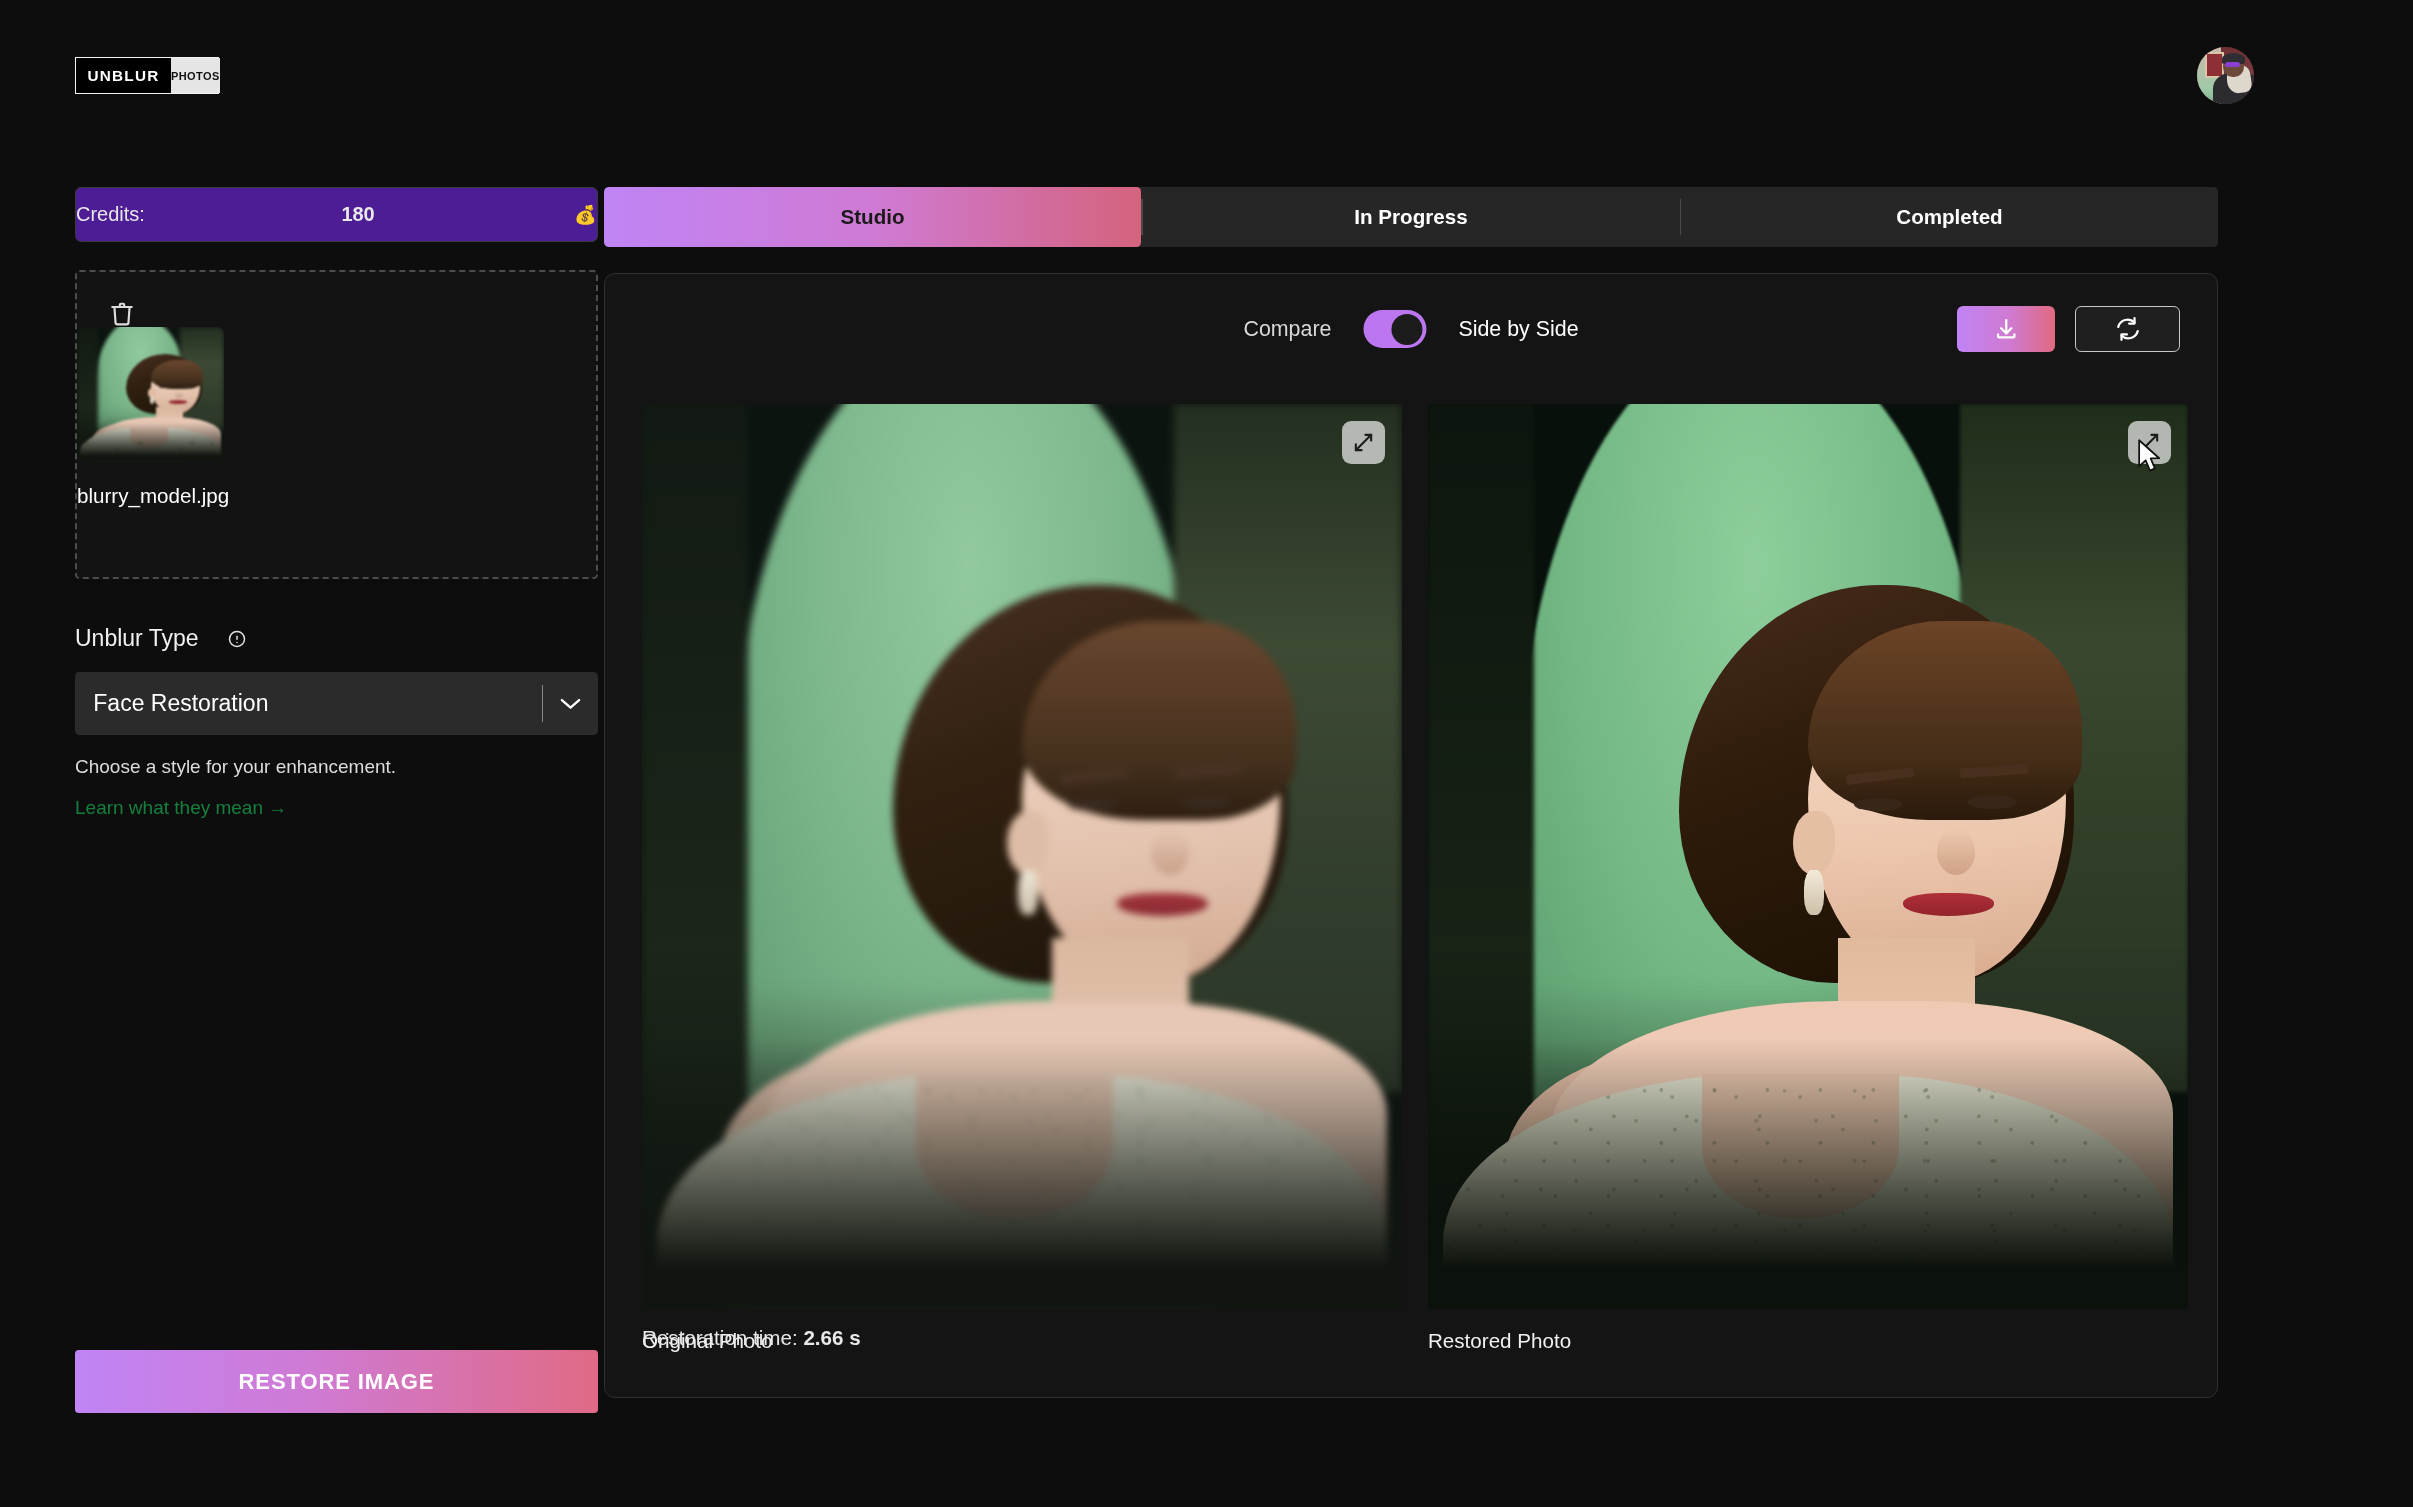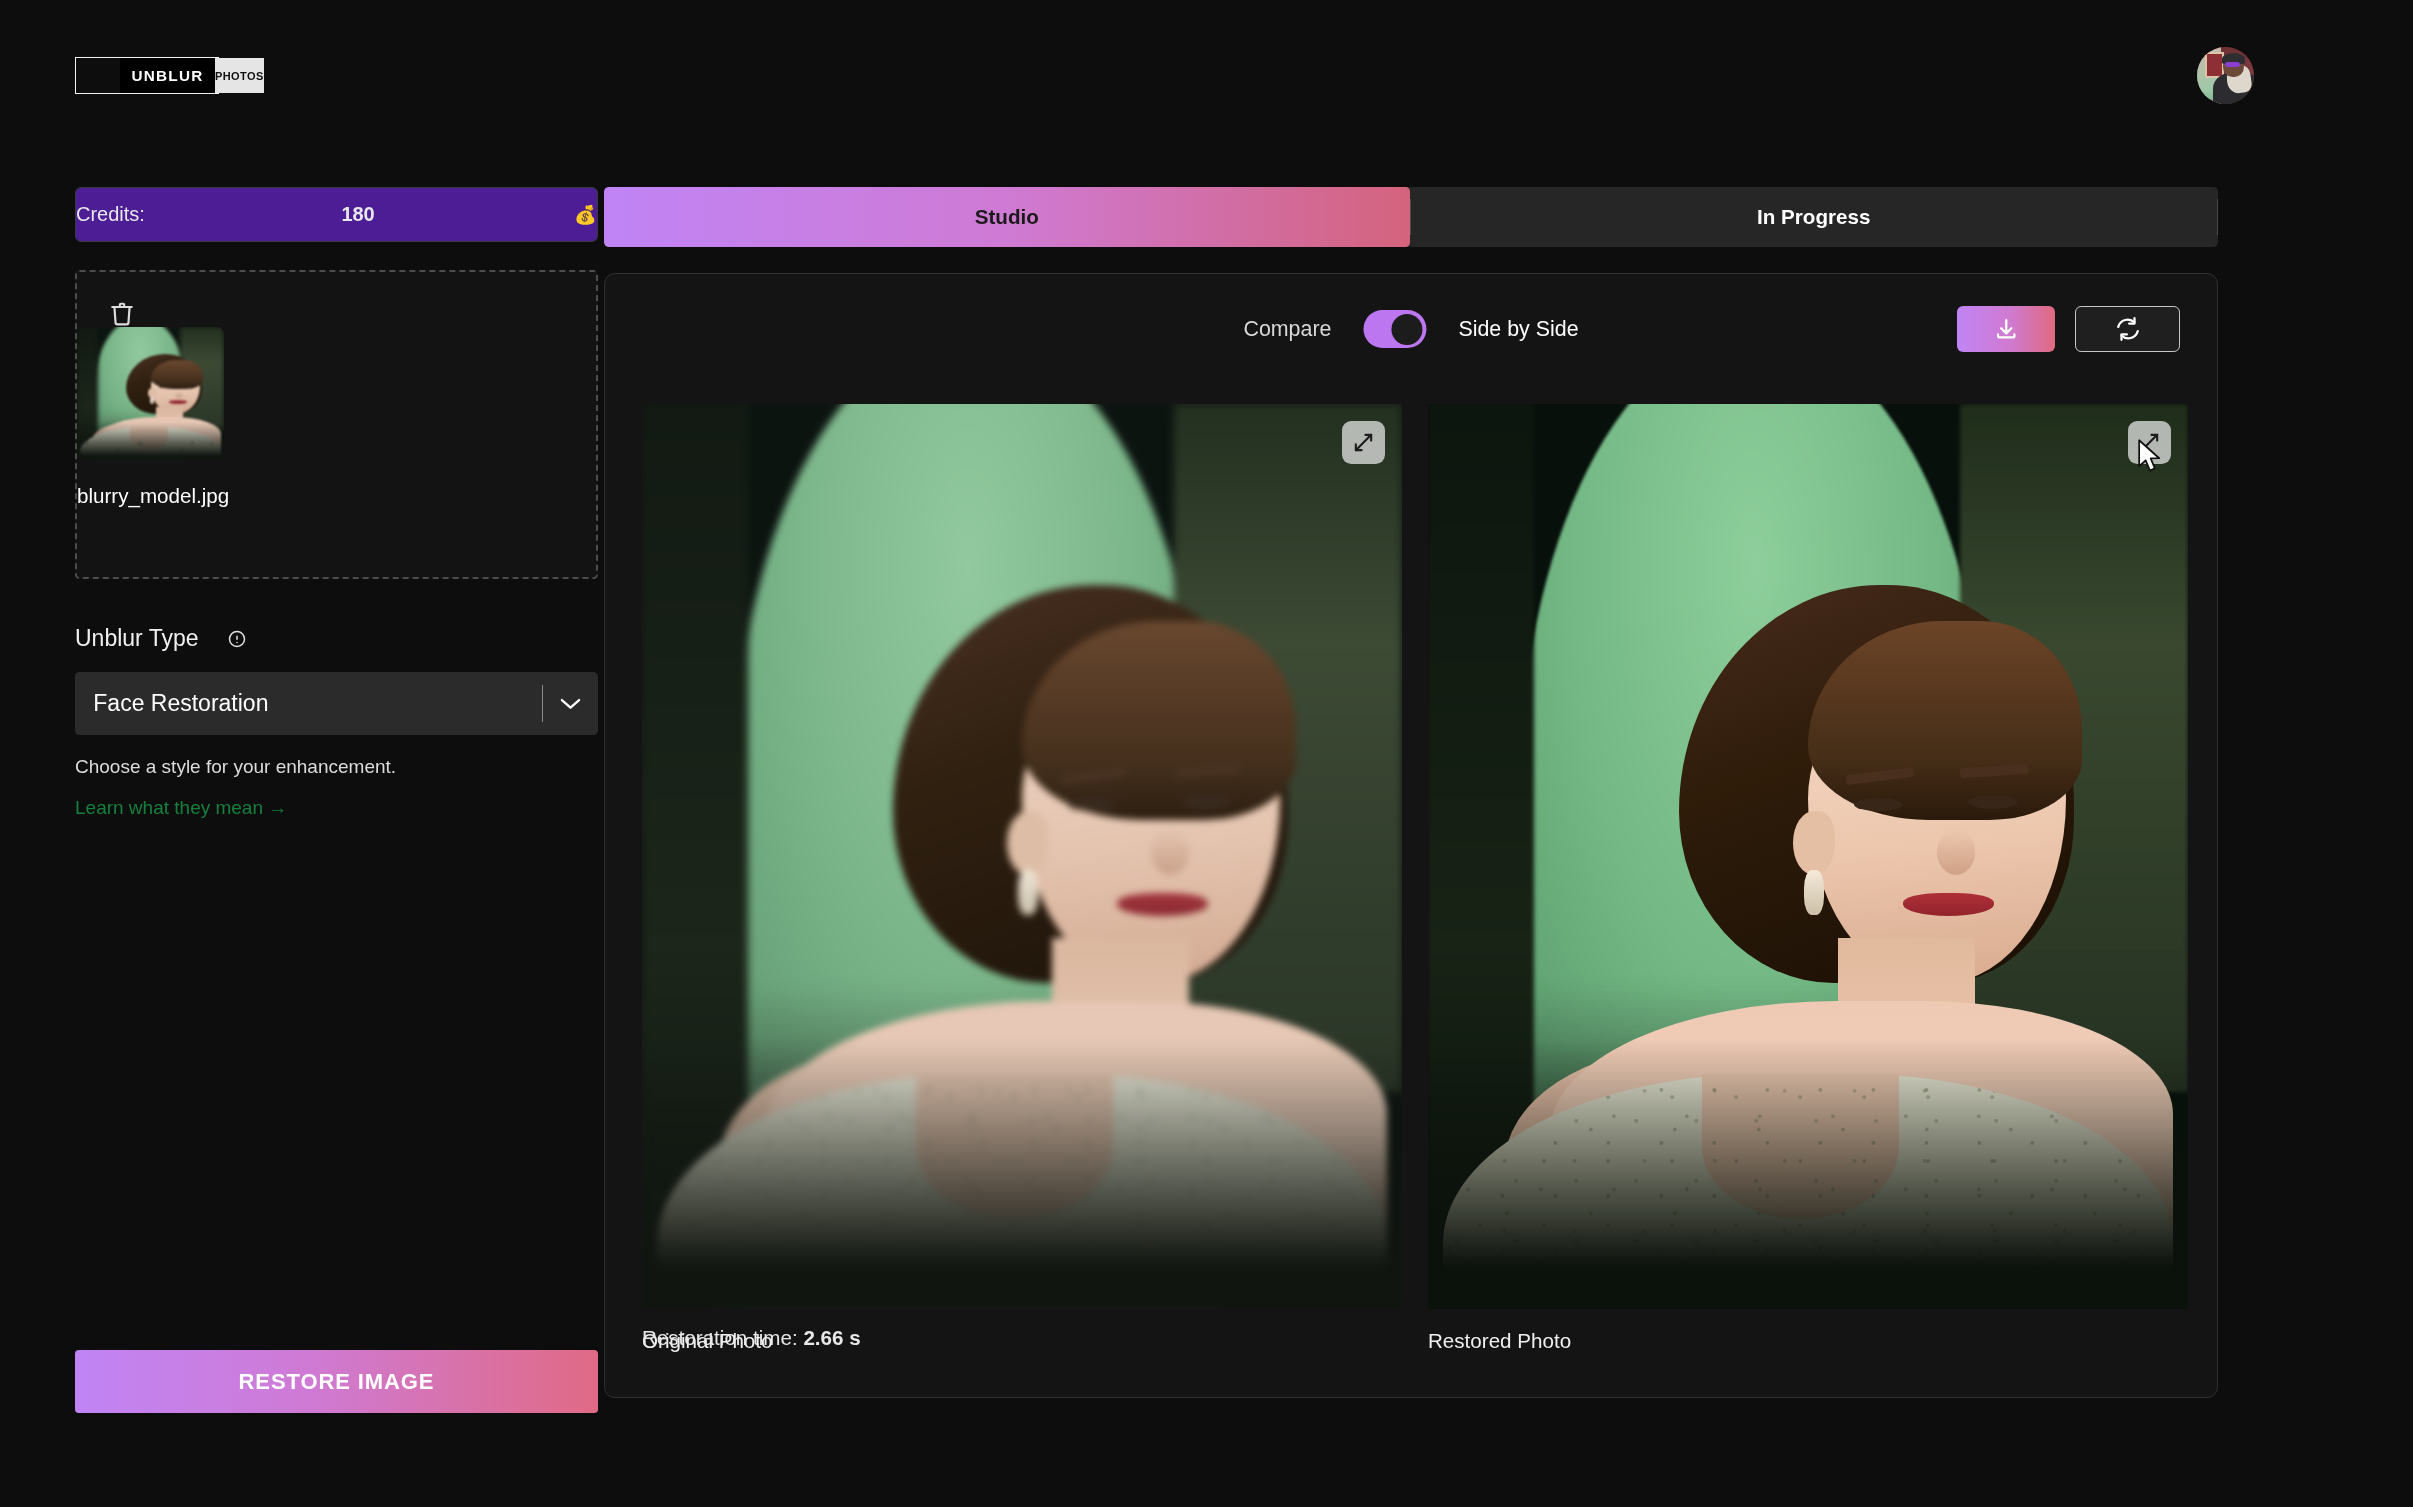--- a/index.html
+++ b/index.html
@@ -17,21 +17,20 @@
     top: 0; left: 0;
     width: 2413px;
     height: 157px;
   }
   .logo {
     position: absolute;
     left: 75px; top: 57px;
     width: 144px; height: 37px;
     display: flex;
     border: 1.5px solid #f2f2f2;
-    padding-left: 44px;
   }
   .logo-left {
     background: #000;
     color: #ffffff;
     flex: 0 0 95px;
     display: flex; align-items: center; justify-content: center;
     font-size: 15.3px;
     font-weight: 700;
     letter-spacing: 1.2px;
   }
@@ -541,20 +540,21 @@
 
 <button class="restore-btn">RESTORE IMAGE</button>
 
 <div class="right-col">
 
   <div class="tabs">
     <div class="tab active">Studio</div>
     <div class="tab-sep"></div>
     <div class="tab">In Progress</div>
     <div class="tab-sep"></div>
+    <div class="tab">Completed</div>
   </div>
 
   <div class="panel">
 
     <div class="compare-row">
       <div class="compare-center">
         <span class="compare-label">Compare</span>
         <div class="toggle">
           <div class="toggle-knob"></div>
         </div>

